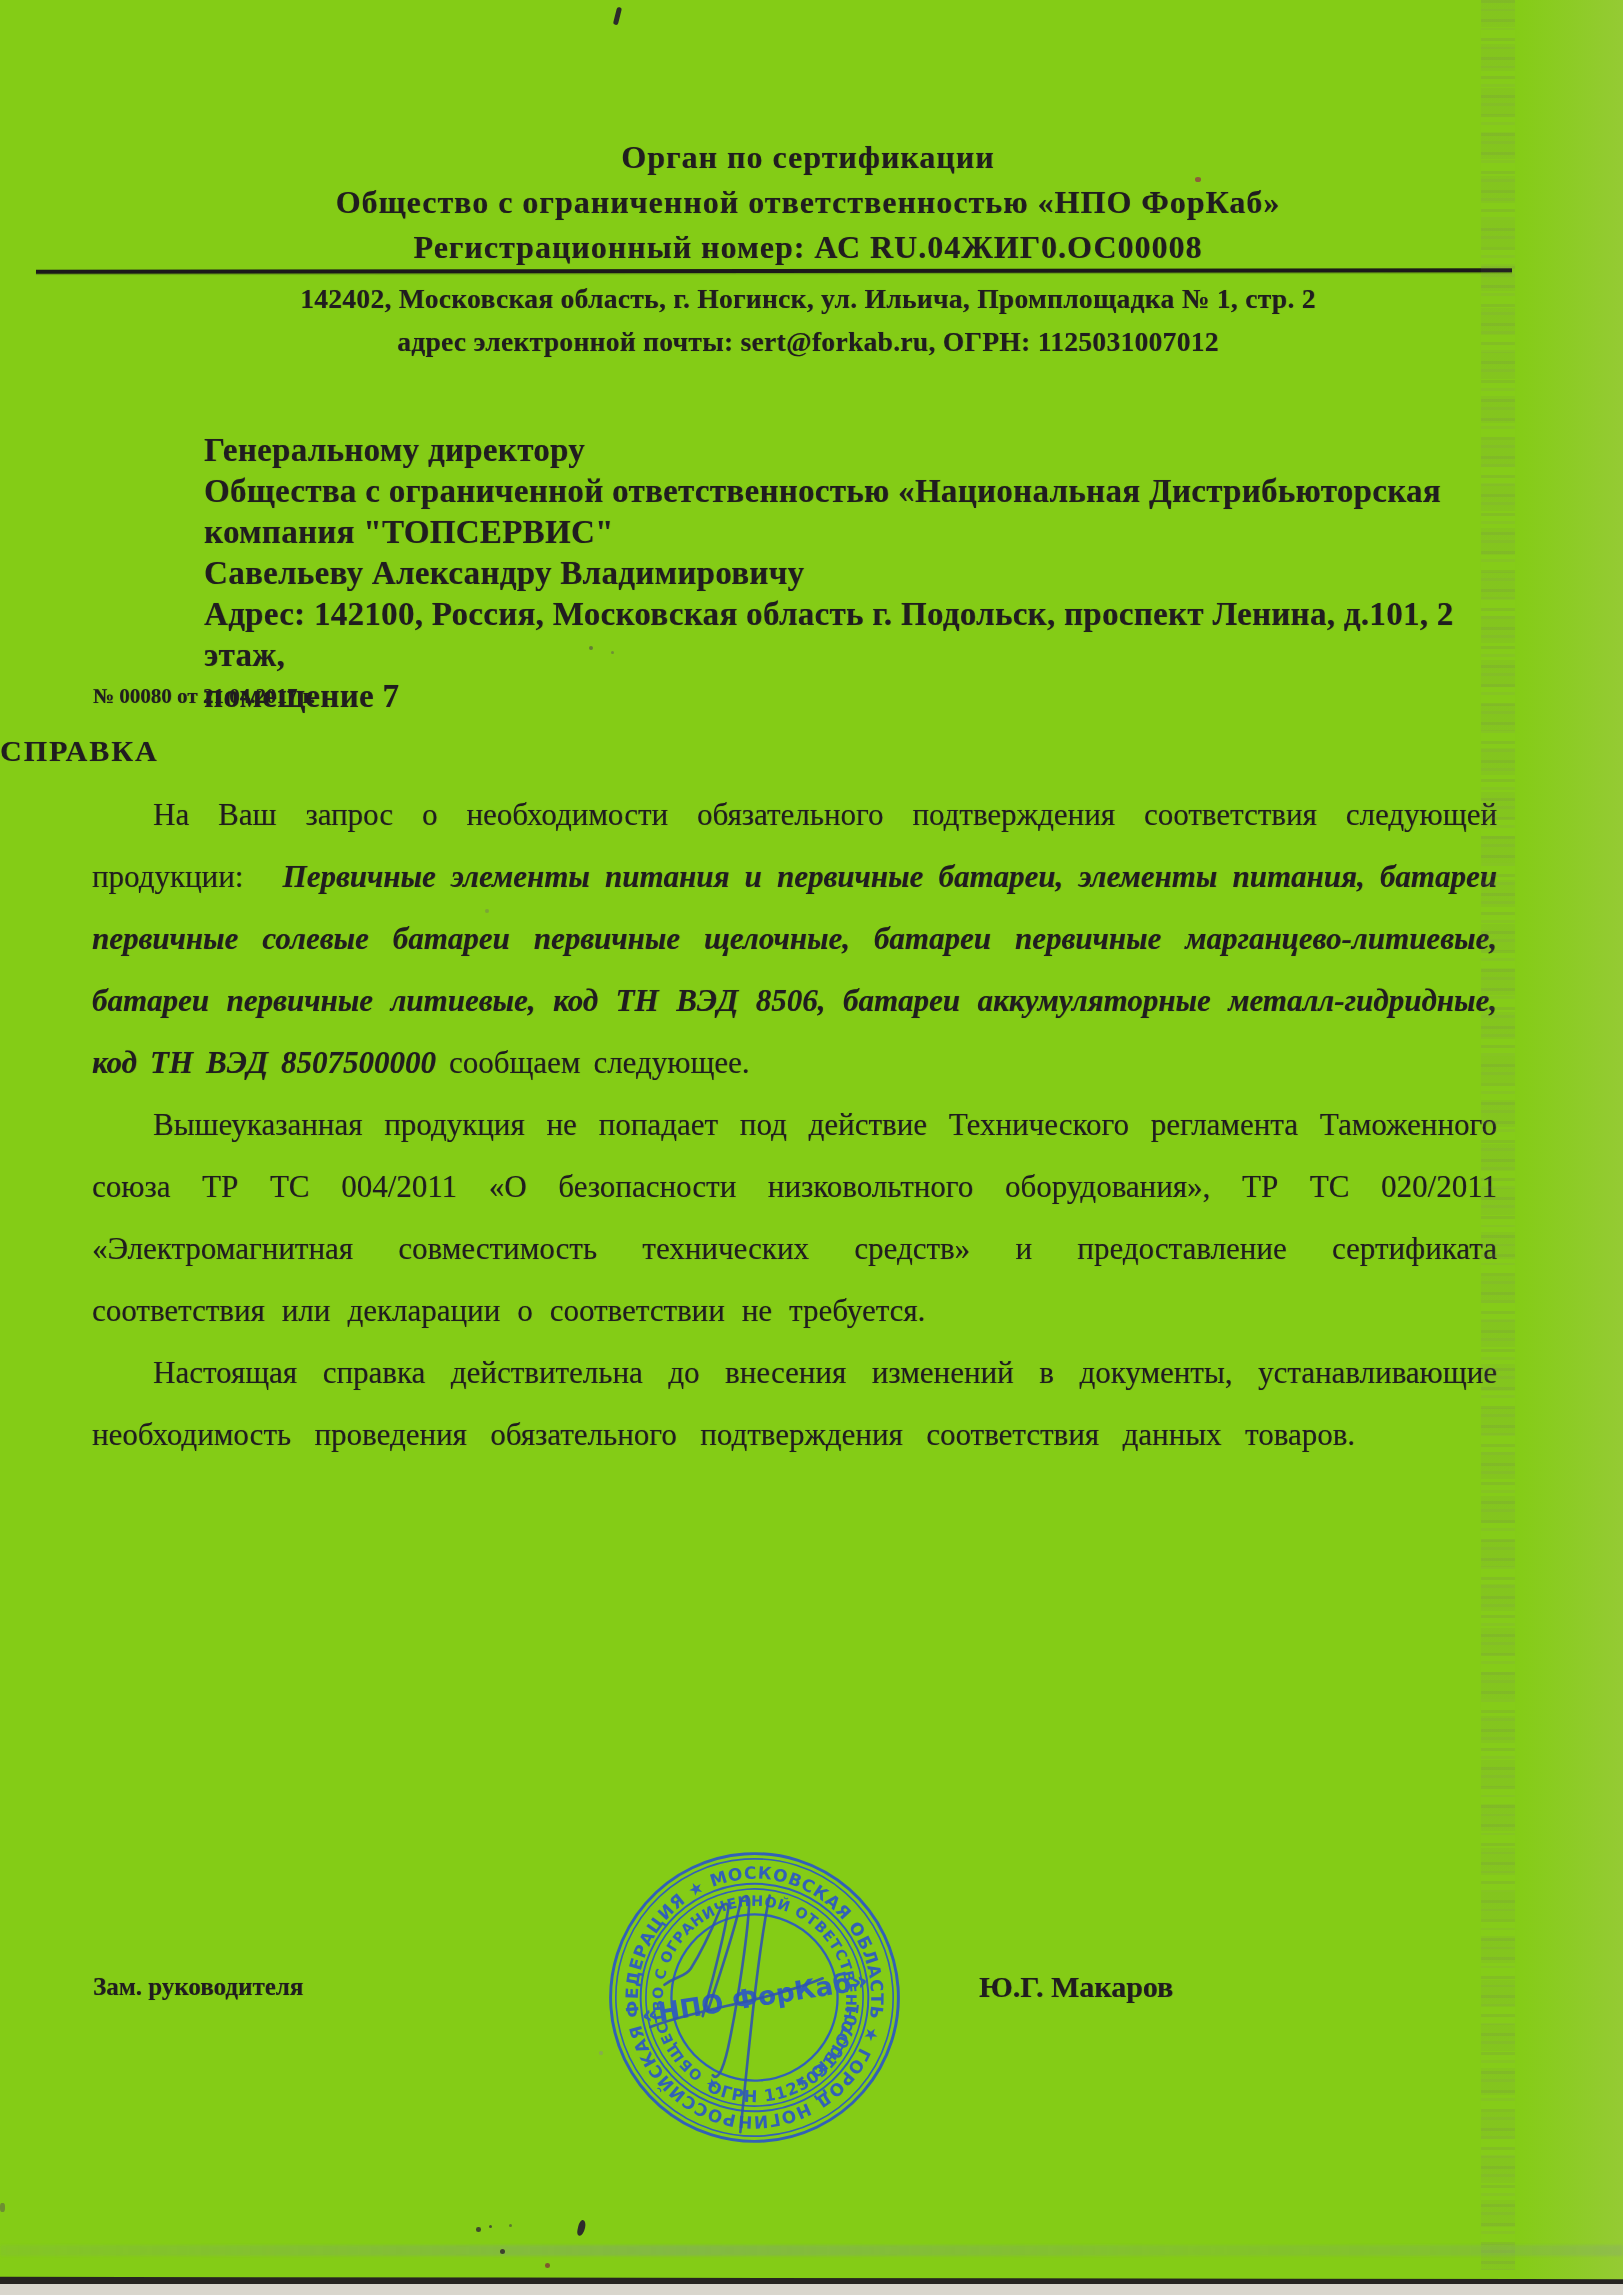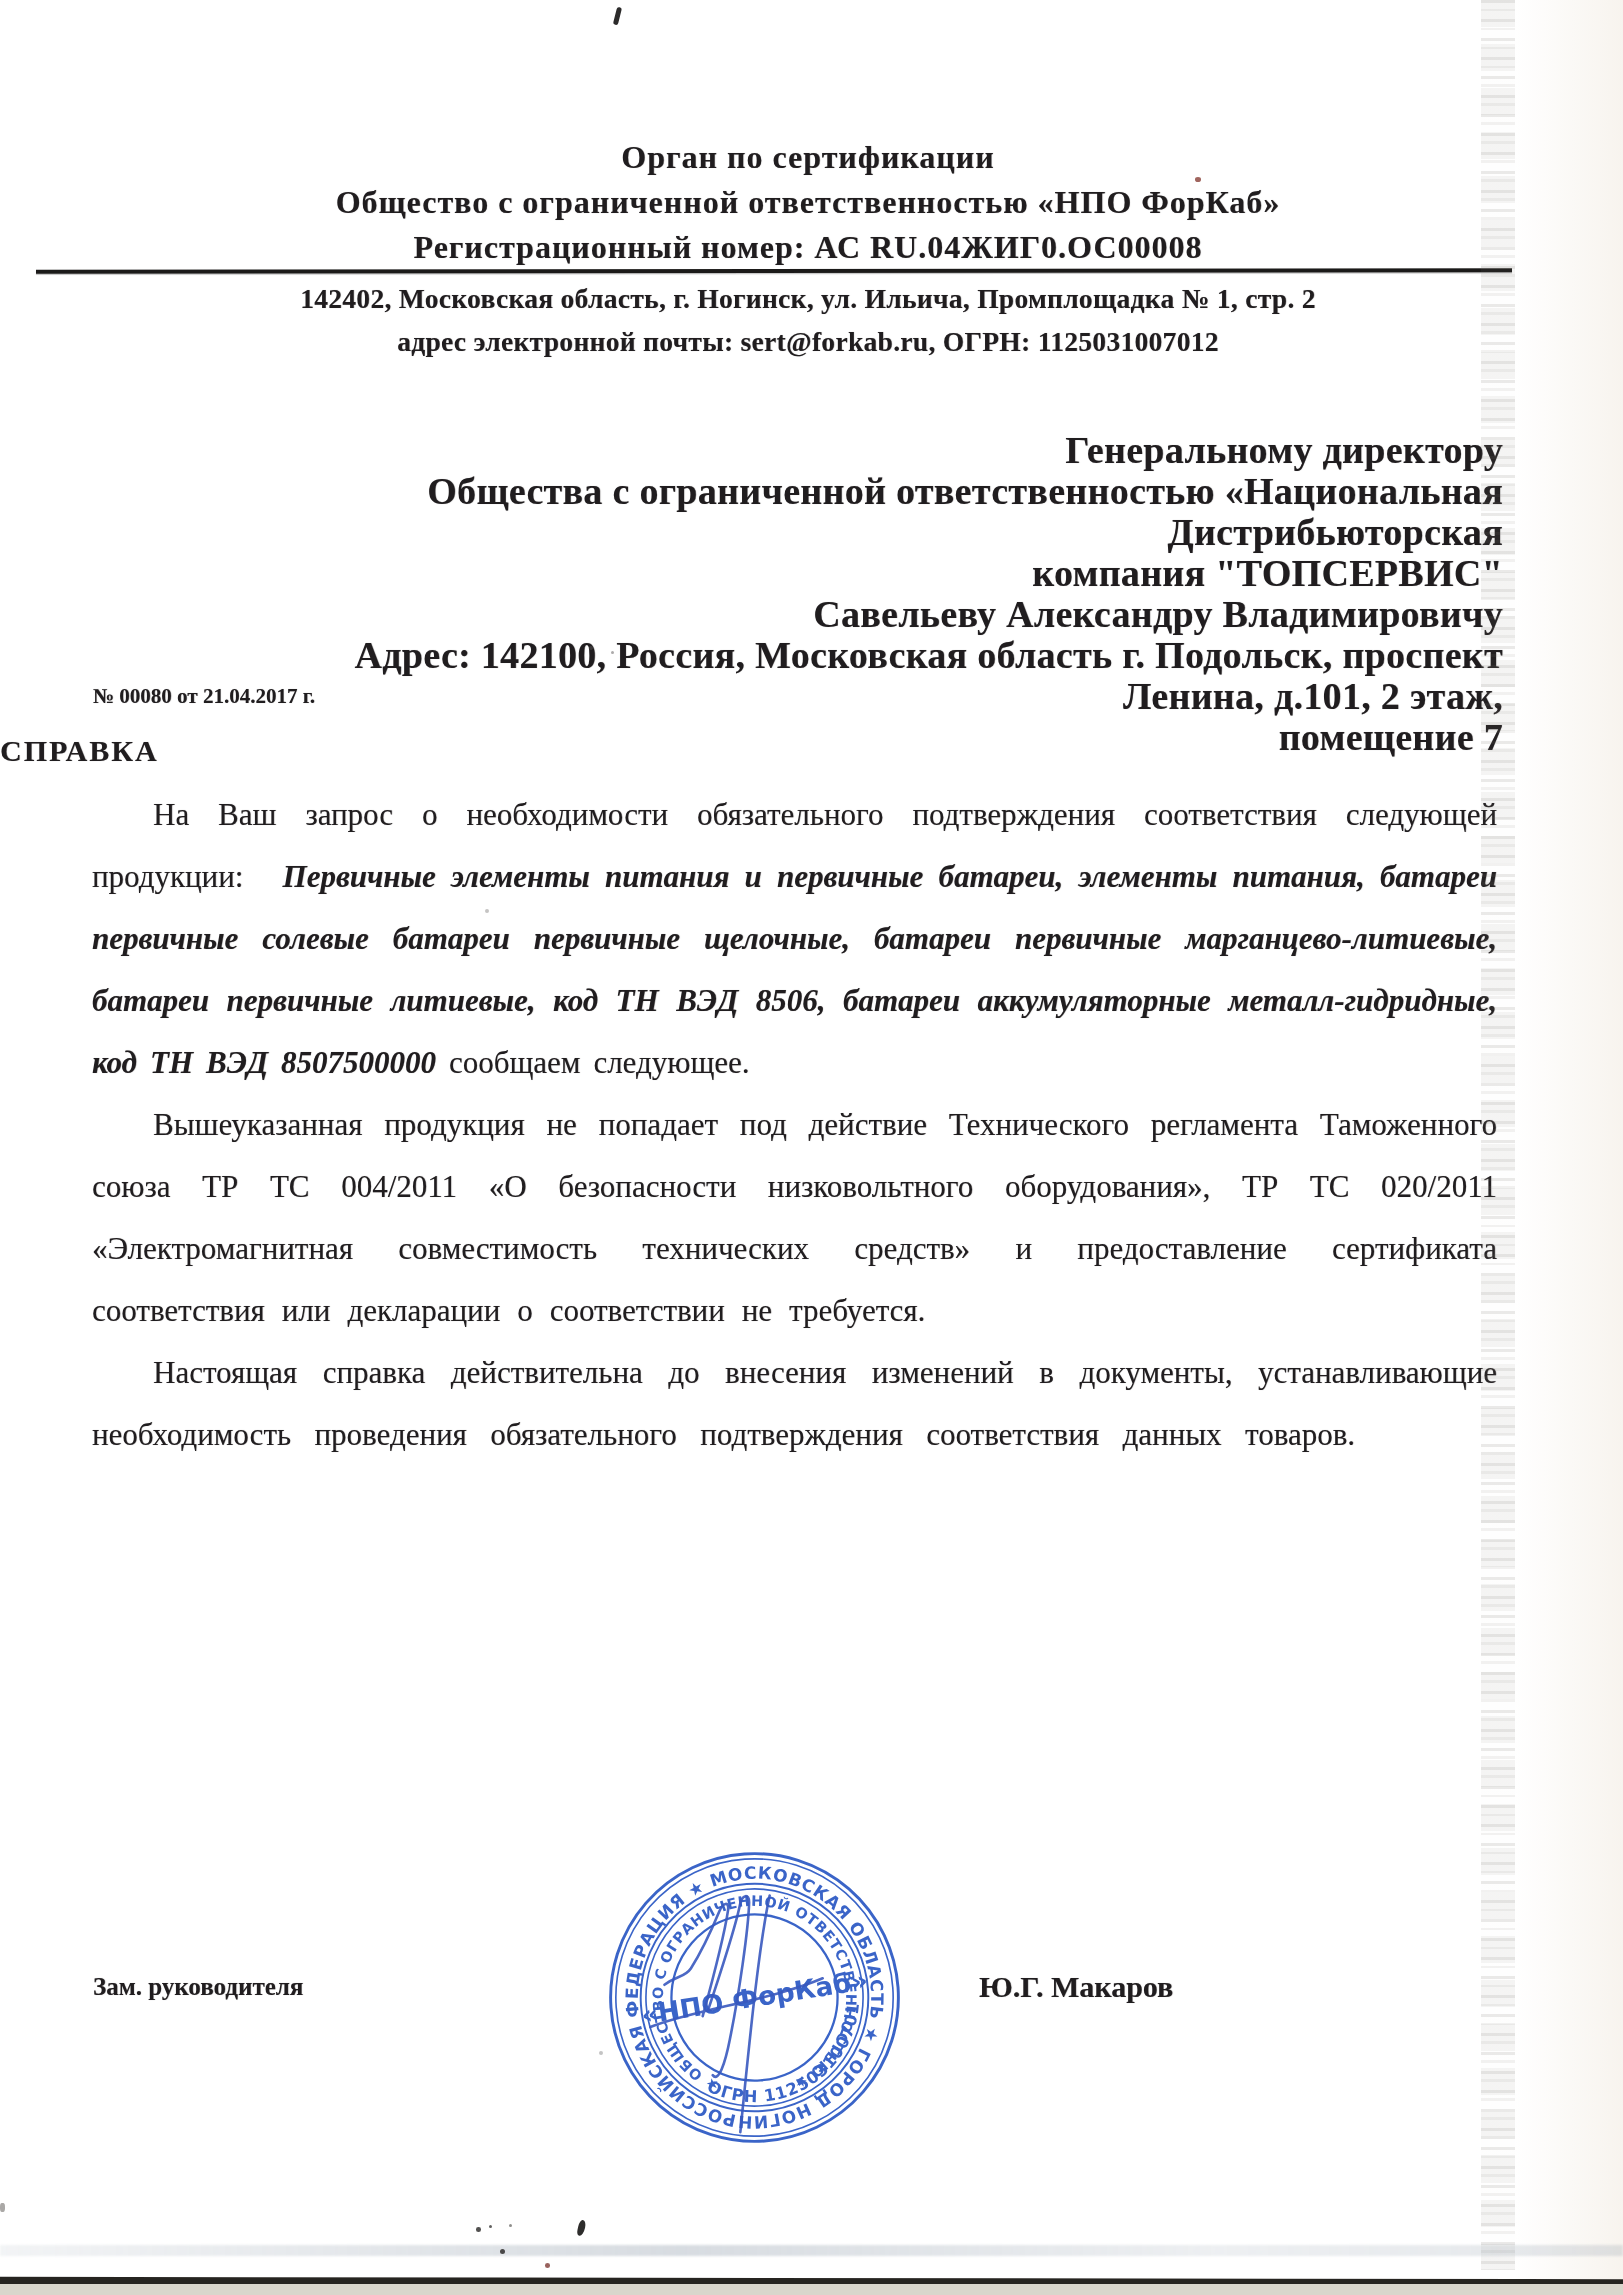--- a/index.html
+++ b/index.html
@@ -1,19 +1,19 @@
 <!DOCTYPE html>
 <html style="font-size:10.5px"><head>
 <meta charset="utf-8">
 <style>
   html,body{margin:0;padding:0;background:#777;}
   .page{
     position:relative;
     width:1623px;height:2295px;
-    background:#ffffff;
+    background:#84cc16;
     overflow:hidden;
     font-family:"Liberation Serif","DejaVu Serif",serif;
     color:#201d1f;
   }
   .scan-text{ text-shadow:0.4px 0.4px 0.7px rgba(35,30,32,.45); }
 
   .org-header{
     position:absolute;top:135px;left:0;width:1616px;
     text-align:center;font-weight:bold;font-size:32px;line-height:45px;
     letter-spacing:1px;
@@ -22,22 +22,22 @@
     position:absolute;top:269px;left:36px;width:1476px;height:3.9px;
     background:#1b1a19;transform:rotate(-0.06deg);
     box-shadow:0 1.3px 0.7px rgba(30,30,30,.25);
   }
   .org-address{
     position:absolute;top:277px;left:0;width:1616px;
     text-align:center;font-weight:bold;font-size:27.5px;line-height:43px;
     letter-spacing:0.3px;
   }
   .recipient{
-    position:absolute;top:430px;left:224px;width:1279px;
-    text-align:right;font-weight:bold;font-size:38px;line-height:41px;
+    position:absolute;top:430px;left:204px;width:1279px;
+    text-align:left;font-weight:bold;font-size:33px;line-height:41px;
     letter-spacing:0.3px;
   }
   .ref-number{
     position:absolute;top:684px;left:93px;
     font-weight:bold;font-size:21px;
   }
   .doc-title{
     position:absolute;top:734px;left:0;width:1594px;
     text-align:left;font-weight:bold;font-size:30px;letter-spacing:2px;
   }

